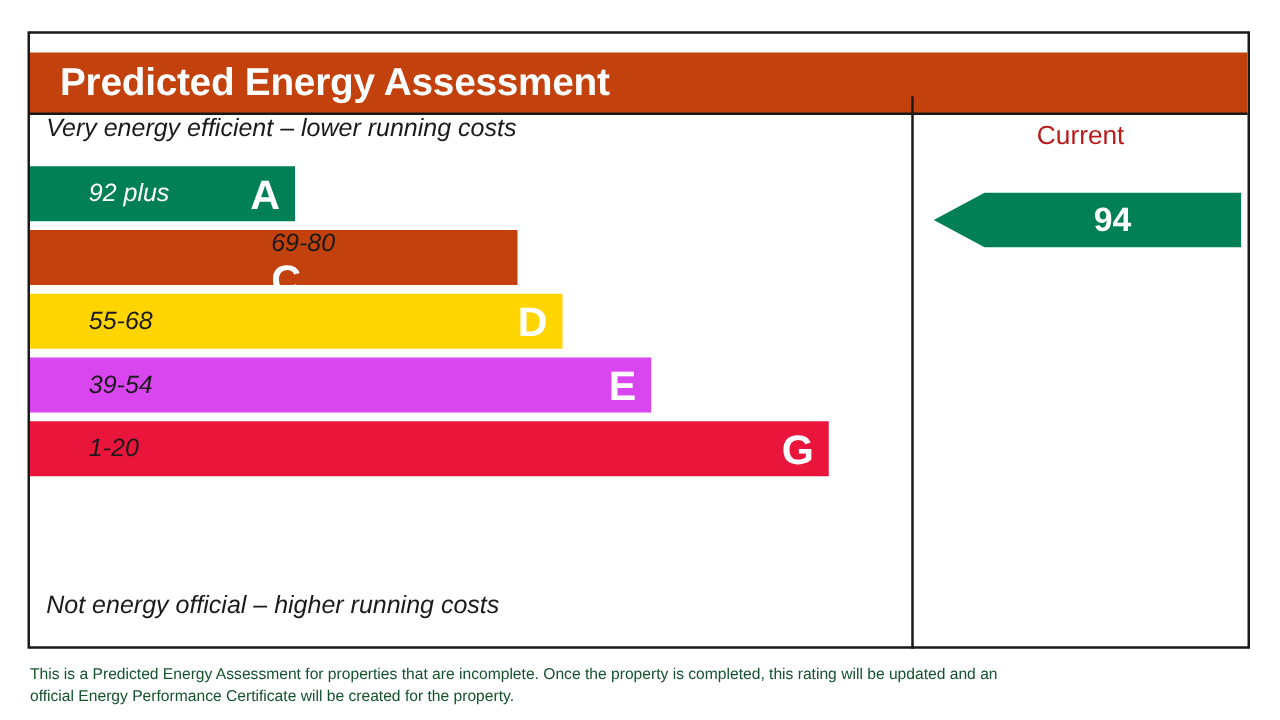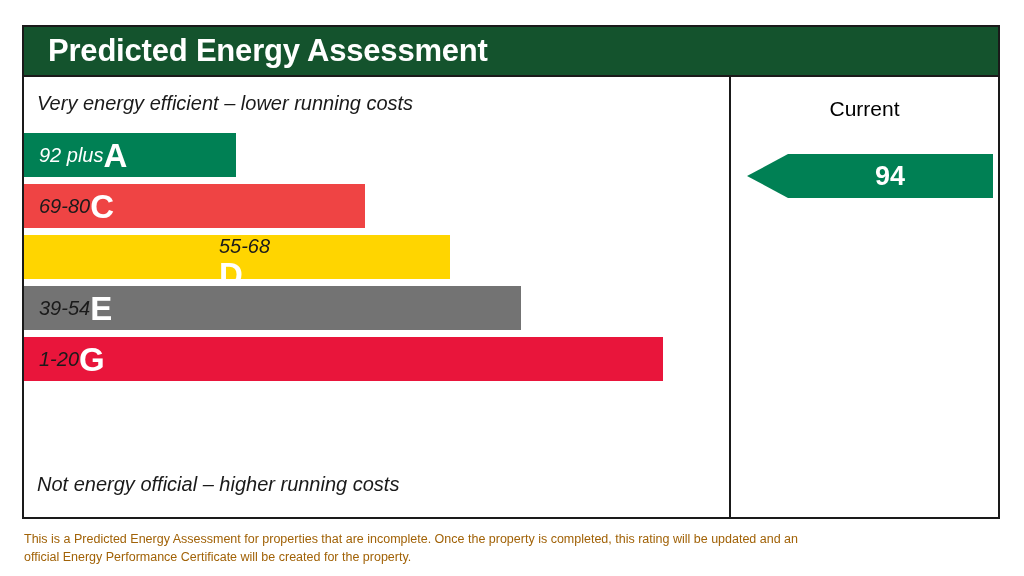--- a/index.html
+++ b/index.html
@@ -92,20 +92,22 @@
     height: 51px;
   }
   .band {
     position: absolute;
     left: 0;
     top: 0;
     height: 44px;
     box-sizing: border-box;
     display: flex;
     align-items: center;
+    justify-content: space-between;
+    padding-left: 32px;
   }
   .band-range {
     font-style: italic;
     font-size: 20px;
     padding-left: 15px;
     white-space: nowrap;
   }
   .band-letter {
     font-size: 33px;
     font-weight: bold;
@@ -127,21 +129,21 @@
     border-left: 2px solid #1a1a1a;
     box-sizing: border-box;
   }
   .current-label {
     position: absolute;
     top: 20px;
     left: 0;
     width: 100%;
     text-align: center;
     font-size: 21px;
-    color: #000000;
+    color: #b91c1c;
   }
   .rating-arrow {
     position: absolute;
     top: 77px;
     left: 16px;
     width: 246px;
     height: 44px;
   }
   .rating-arrow svg {
     display: block;
@@ -164,64 +166,64 @@
   }
 
   
   .footer {
     position: absolute;
     left: 24px;
     top: 530px;
     width: 800px;
     font-size: 12.5px;
     line-height: 1.45;
-    color: #a16207;
+    color: #14532d;
   }
 </style>
 </head>
 <body>
 
 <div id="epc-root">
 
   <div class="cert-box">
 
-    <div class="title-bar" style="background: #14532d;">
+    <div class="title-bar" style="background: #c2410c; margin-top: 15px;">
       <div class="title-text" style="color: rgb(255, 255, 255);">Predicted Energy Assessment</div>
     </div>
 
     <div class="chart-panel">
 
       <div class="caption caption-top">Very energy efficient – lower running costs</div>
 
       <div class="bands">
 
         <div class="band-row">
           <div class="band" style="width: 212px; background: rgb(0, 128, 84);">
             <span class="band-range range-light" style="color: rgb(255, 255, 255);">92 plus</span>
             <span class="band-letter">A</span>
           </div>
         </div>
 
 
         <div class="band-row">
-          <div class="band" style="width: 341px; background: #ef4444;">
+          <div class="band" style="width: 390px; background: #c2410c; flex-direction: column;">
             <span class="band-range range-dark" style="color: rgb(26, 26, 26);">69-80</span>
             <span class="band-letter">C</span>
           </div>
         </div>
 
         <div class="band-row">
-          <div class="band" style="width: 426px; background: rgb(255, 213, 0); flex-direction: column;">
+          <div class="band" style="width: 426px; background: rgb(255, 213, 0);">
             <span class="band-range range-dark" style="color: rgb(26, 26, 26);">55-68</span>
             <span class="band-letter">D</span>
           </div>
         </div>
 
         <div class="band-row">
-          <div class="band" style="width: 497px; background: #737373;">
+          <div class="band" style="width: 497px; background: #d946ef;">
             <span class="band-range range-dark" style="color: rgb(26, 26, 26);">39-54</span>
             <span class="band-letter">E</span>
           </div>
         </div>
 
 
         <div class="band-row">
           <div class="band" style="width: 639px; background: rgb(233, 21, 59);">
             <span class="band-range range-dark" style="color: rgb(26, 26, 26);">1-20</span>
             <span class="band-letter">G</span>

